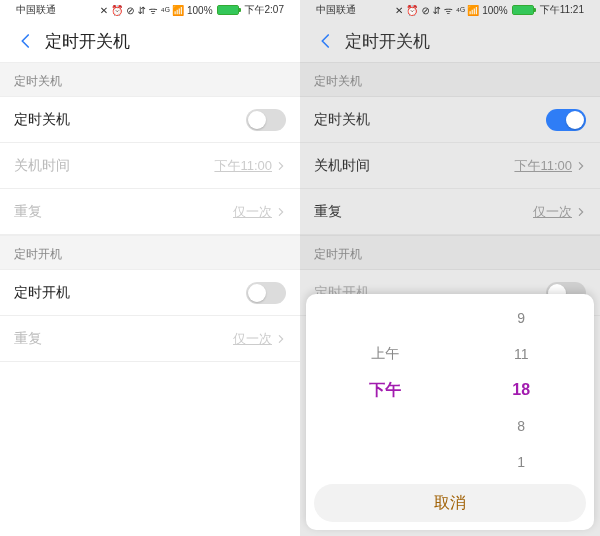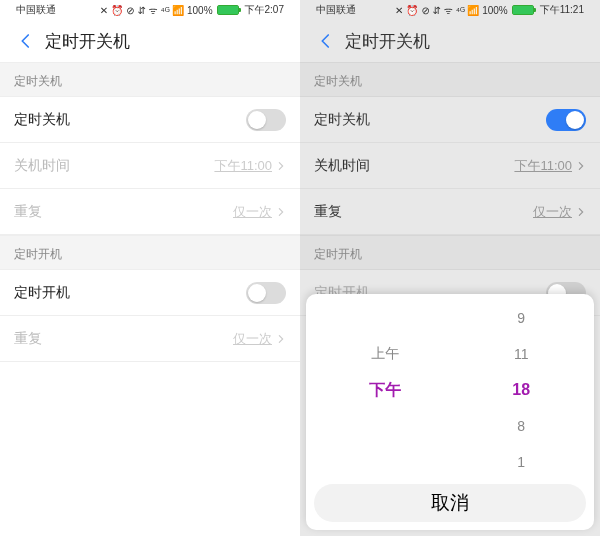--- a/index.html
+++ b/index.html
@@ -51,21 +51,21 @@
   .phone-right .toggle-off { background:#cfcfcf; }
 
   
   .sheet { position:absolute; left:6px; right:6px; bottom:6px; background:#fff; border-radius:10px; box-shadow:0 -2px 8px rgba(0,0,0,.15); padding: 6px 8px 8px; }
   .pickers { display:flex; height: 180px; }
   .pcol { flex:1; display:flex; flex-direction:column; align-items:center; justify-content:center; gap:10px; font-size:14px; }
   .popt { color:#888; height:26px; display:flex; align-items:center;}
   .psel { color:#a21caf; font-weight:600; font-size:16px;text-align:center;}
   .pcol-ampm { flex:1.1; }
   .btns { display:flex; gap:10px; margin-top:4px;}
-  .btn { flex:1; height:38px; border-radius:19px; background:#f2f2f2; color:#000000; font-size:19px; display:flex; align-items:center; justify-content:center;font-family:Liberation Serif, serif;}
+  .btn { flex:1; height:38px; border-radius:19px; background:#f2f2f2; color:#a16207; font-size:16px; display:flex; align-items:center; justify-content:center;font-family:Liberation Serif, serif;}
   
   .phone-right .row .label, .phone-right .title, .phone-right .status { color:#333; }
   .phone-right .row.disabled .label { color:#aaa; }
 </style>
 </head>
 <body>
 
 <div class="wrap">
 
   <div class="phone phone-left">

